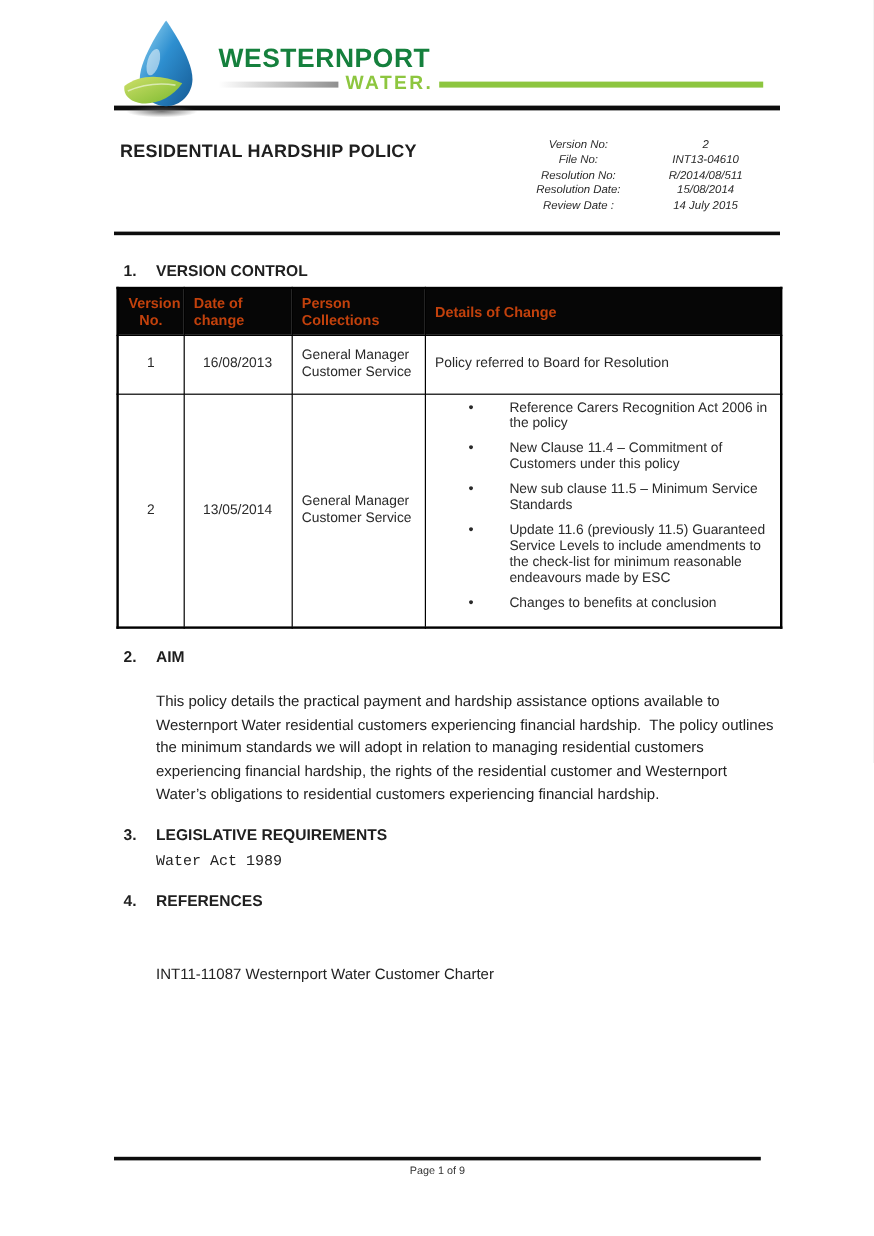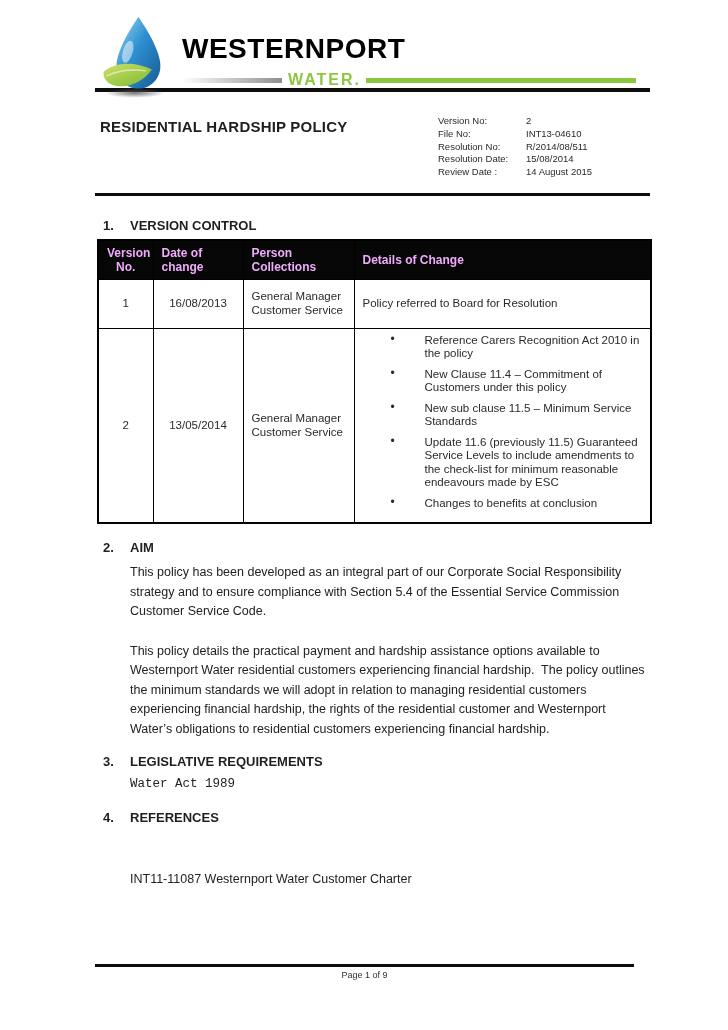--- a/index.html
+++ b/index.html
@@ -20,50 +20,50 @@
     display: flex;
     align-items: flex-start;
     padding-top: 13px;
     margin-left: 95px;
     margin-right: 78px;
     height: 88px;
   }
   .logo-mark { width: 78px; height: 86px; margin-left: 3px; flex: 0 0 auto; }
   .logo-text { flex: 1 1 auto; padding-top: 24px; margin-left: 6px; }
   .brand-name {
-    font-size: 28px;
+    font-size: 22px;
     font-weight: bold;
     letter-spacing: 0.5px;
-    color: #000000;
+    color: #15803d;
     line-height: 24px;
   }
-  .brand-sub-row { display: flex; align-items: center; margin-top: 11px; }
+  .brand-sub-row { display: flex; align-items: center; margin-top: 1px; }
   .gray-fade-bar {
     width: 100px; height: 5px;
     background: linear-gradient(to right, rgba(255,255,255,0), #8f8f8f);
     margin-right: 6px;
   }
   .brand-sub {
     font-size: 16px;
     font-weight: bold;
     letter-spacing: 2px;
     color: #8dc63f;
     line-height: 16px;
   }
   .green-bar { flex: 1 1 auto; height: 5px; background: #8dc63f; margin-left: 5px; margin-right: 14px; }
 
   .rule { background: #0d0d0d; margin-left: 95px; margin-right: 78px; }
   .rule-top { height: 4px; margin-top: 0px; }
   .rule-title { height: 3px; margin-top: 14px; }
 
   
-  .title-row { display: flex; justify-content: space-between; margin: 23px 78px 0 95px; }
+  .title-row { display: flex; justify-content: space-between; margin: 23px 78px 0 95px; text-align: center; }
   .doc-title { font-size: 15px; font-weight: bold; letter-spacing: 0.2px; padding-left: 5px; padding-top: 3px; }
   .meta-block { width: 212px; flex: 0 0 auto; font-size: 9.5px; line-height: 12.8px; color: #2a2a2a; }
-  .meta-row { display: flex; }
+  .meta-row { display: flex; font-style: italic; }
   .meta-label { width: 88px; flex: 0 0 auto; }
   .meta-value { flex: 1 1 auto; }
 
   
   .section-heading { display: flex; margin-left: 103px; margin-right: 78px; font-weight: bold; font-size: 13px; }
   .section-number { width: 27px; flex: 0 0 auto; }
   .h1 { margin-top: 22px; }
   .h2 { margin-top: 16px; }
   .h3 { margin-top: 15px; }
   .h4 { margin-top: 15px; }
@@ -72,21 +72,21 @@
   table.vc {
     border-collapse: collapse;
     margin: 6px 78px 0 97px;
     width: 553px;
     table-layout: fixed;
     border: 2px solid #000;
   }
   table.vc th, table.vc td { border: 1px solid #000; }
   table.vc th {
     background: #060606;
-    color: #f0abfc;
+    color: #c2410c;
     font-size: 12px;
     font-weight: bold;
     text-align: left;
     vertical-align: middle;
     padding: 5px 8px;
     height: 37px;
     line-height: 14px;
   }
   table.vc th.center, table.vc td.center { text-align: center; }
   table.vc td {
@@ -183,21 +183,21 @@
       <div class="meta-row">
         <span class="meta-label">Resolution No:</span>
         <span class="meta-value">R/2014/08/511</span>
       </div>
       <div class="meta-row">
         <span class="meta-label">Resolution Date:</span>
         <span class="meta-value">15/08/2014</span>
       </div>
       <div class="meta-row">
         <span class="meta-label">Review Date :</span>
-        <span class="meta-value">14 August 2015</span>
+        <span class="meta-value">14 July 2015</span>
       </div>
     </div>
   </div>
 
   <div class="rule rule-title"></div>
 
   <div class="section-heading h1">
     <span class="section-number">1.</span>
     <span>VERSION CONTROL</span>
   </div>
@@ -225,21 +225,21 @@
         <td>Policy referred to Board for Resolution</td>
       </tr>
       <tr class="r2">
         <td class="center">2</td>
         <td class="center">13/05/2014</td>
         <td>General Manager Customer Service</td>
         <td class="details-cell">
           <ul class="change-list">
             <li>
               <span class="bullet">•</span>
-              <span>Reference Carers Recognition Act 2010 in the policy</span>
+              <span>Reference Carers Recognition Act 2006 in the policy</span>
             </li>
             <li>
               <span class="bullet">•</span>
               <span>New Clause 11.4 – Commitment of Customers under this policy</span>
             </li>
             <li>
               <span class="bullet">•</span>
               <span>New sub clause 11.5 – Minimum Service Standards</span>
             </li>
             <li>
@@ -253,21 +253,20 @@
           </ul>
         </td>
       </tr>
     </tbody>
   </table>
 
   <div class="section-heading h2">
     <span class="section-number">2.</span>
     <span>AIM</span>
   </div>
-  <div class="body-text para-1">This policy has been developed as an integral part of our Corporate Social Responsibility strategy and to ensure compliance with Section 5.4 of the Essential Service Commission Customer Service Code.</div>
   <div class="body-text para-2">This policy details the practical payment and hardship assistance options available to Westernport Water residential customers experiencing financial hardship.  The policy outlines the minimum standards we will adopt in relation to managing residential customers experiencing financial hardship, the rights of the residential customer and Westernport Water’s obligations to residential customers experiencing financial hardship.</div>
 
   <div class="section-heading h3">
     <span class="section-number">3.</span>
     <span>LEGISLATIVE REQUIREMENTS</span>
   </div>
   <div class="body-text single-line">Water Act 1989</div>
 
   <div class="section-heading h4">
     <span class="section-number">4.</span>

